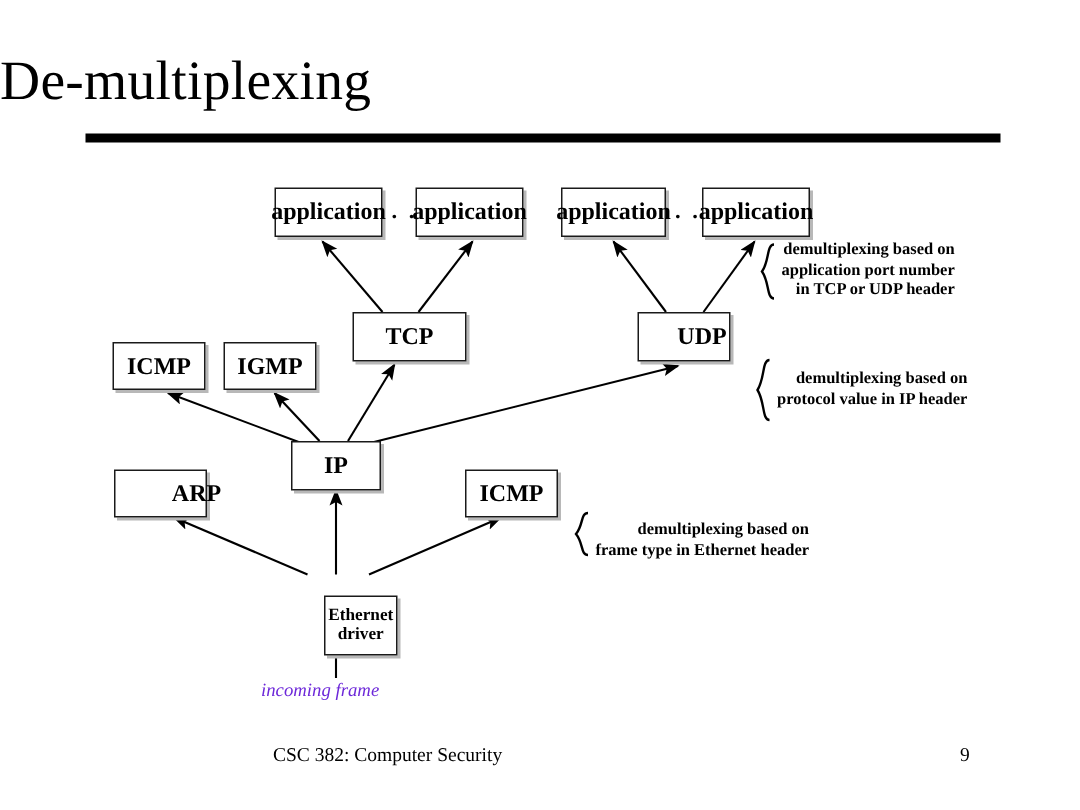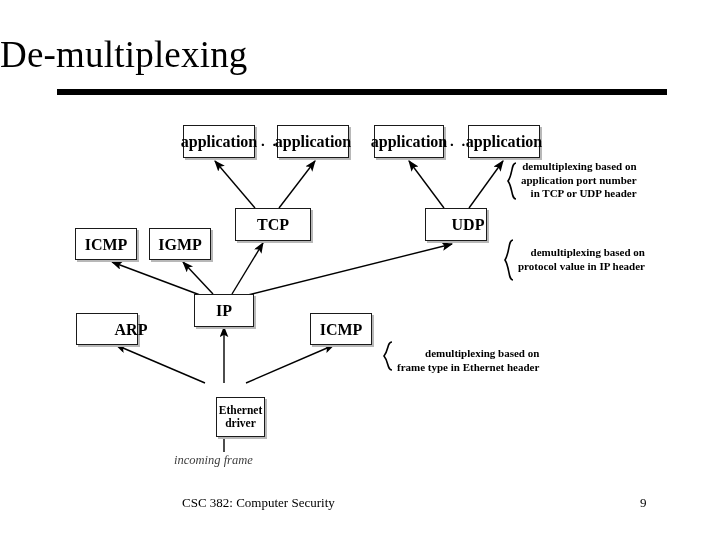--- a/index.html
+++ b/index.html
@@ -74,21 +74,21 @@
     color: #000000;
     font-family: "Liberation Serif", "DejaVu Serif", serif;
     font-weight: bold;
     font-size: 11px;
     line-height: 13.5px;
     white-space: nowrap;
     text-align: right;
   }
   .caption-italic {
     position: absolute;
-    color: #404040;
+    color: #6d28d9;
     font-family: "Liberation Serif", "DejaVu Serif", serif;
     font-style: italic;
     font-size: 12.5px;
     white-space: nowrap;
   }
   #arrow-layer, .brace-svg {
     position: absolute;
     left: 0;
     top: 0;
     pointer-events: none;

